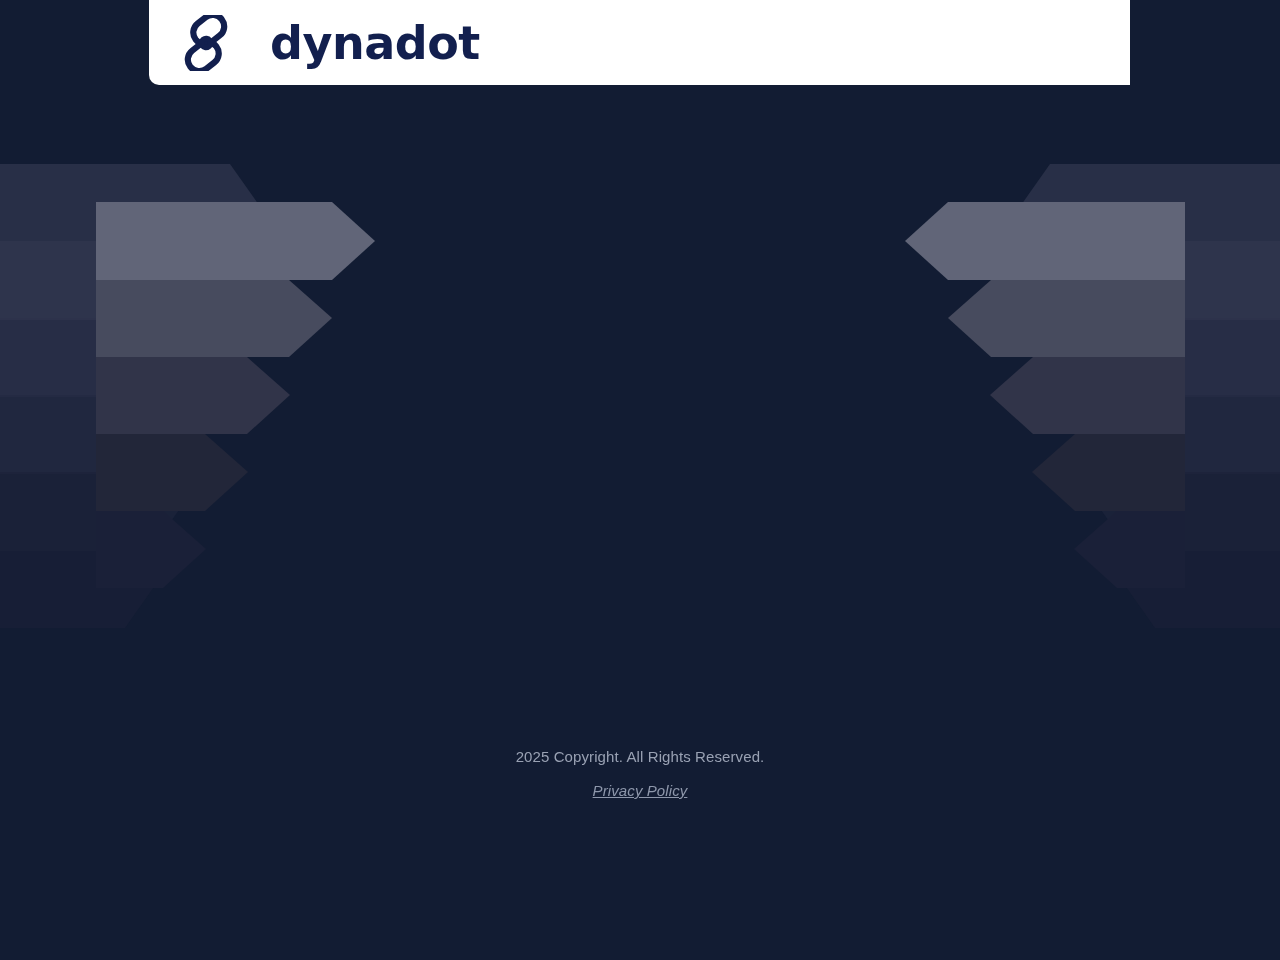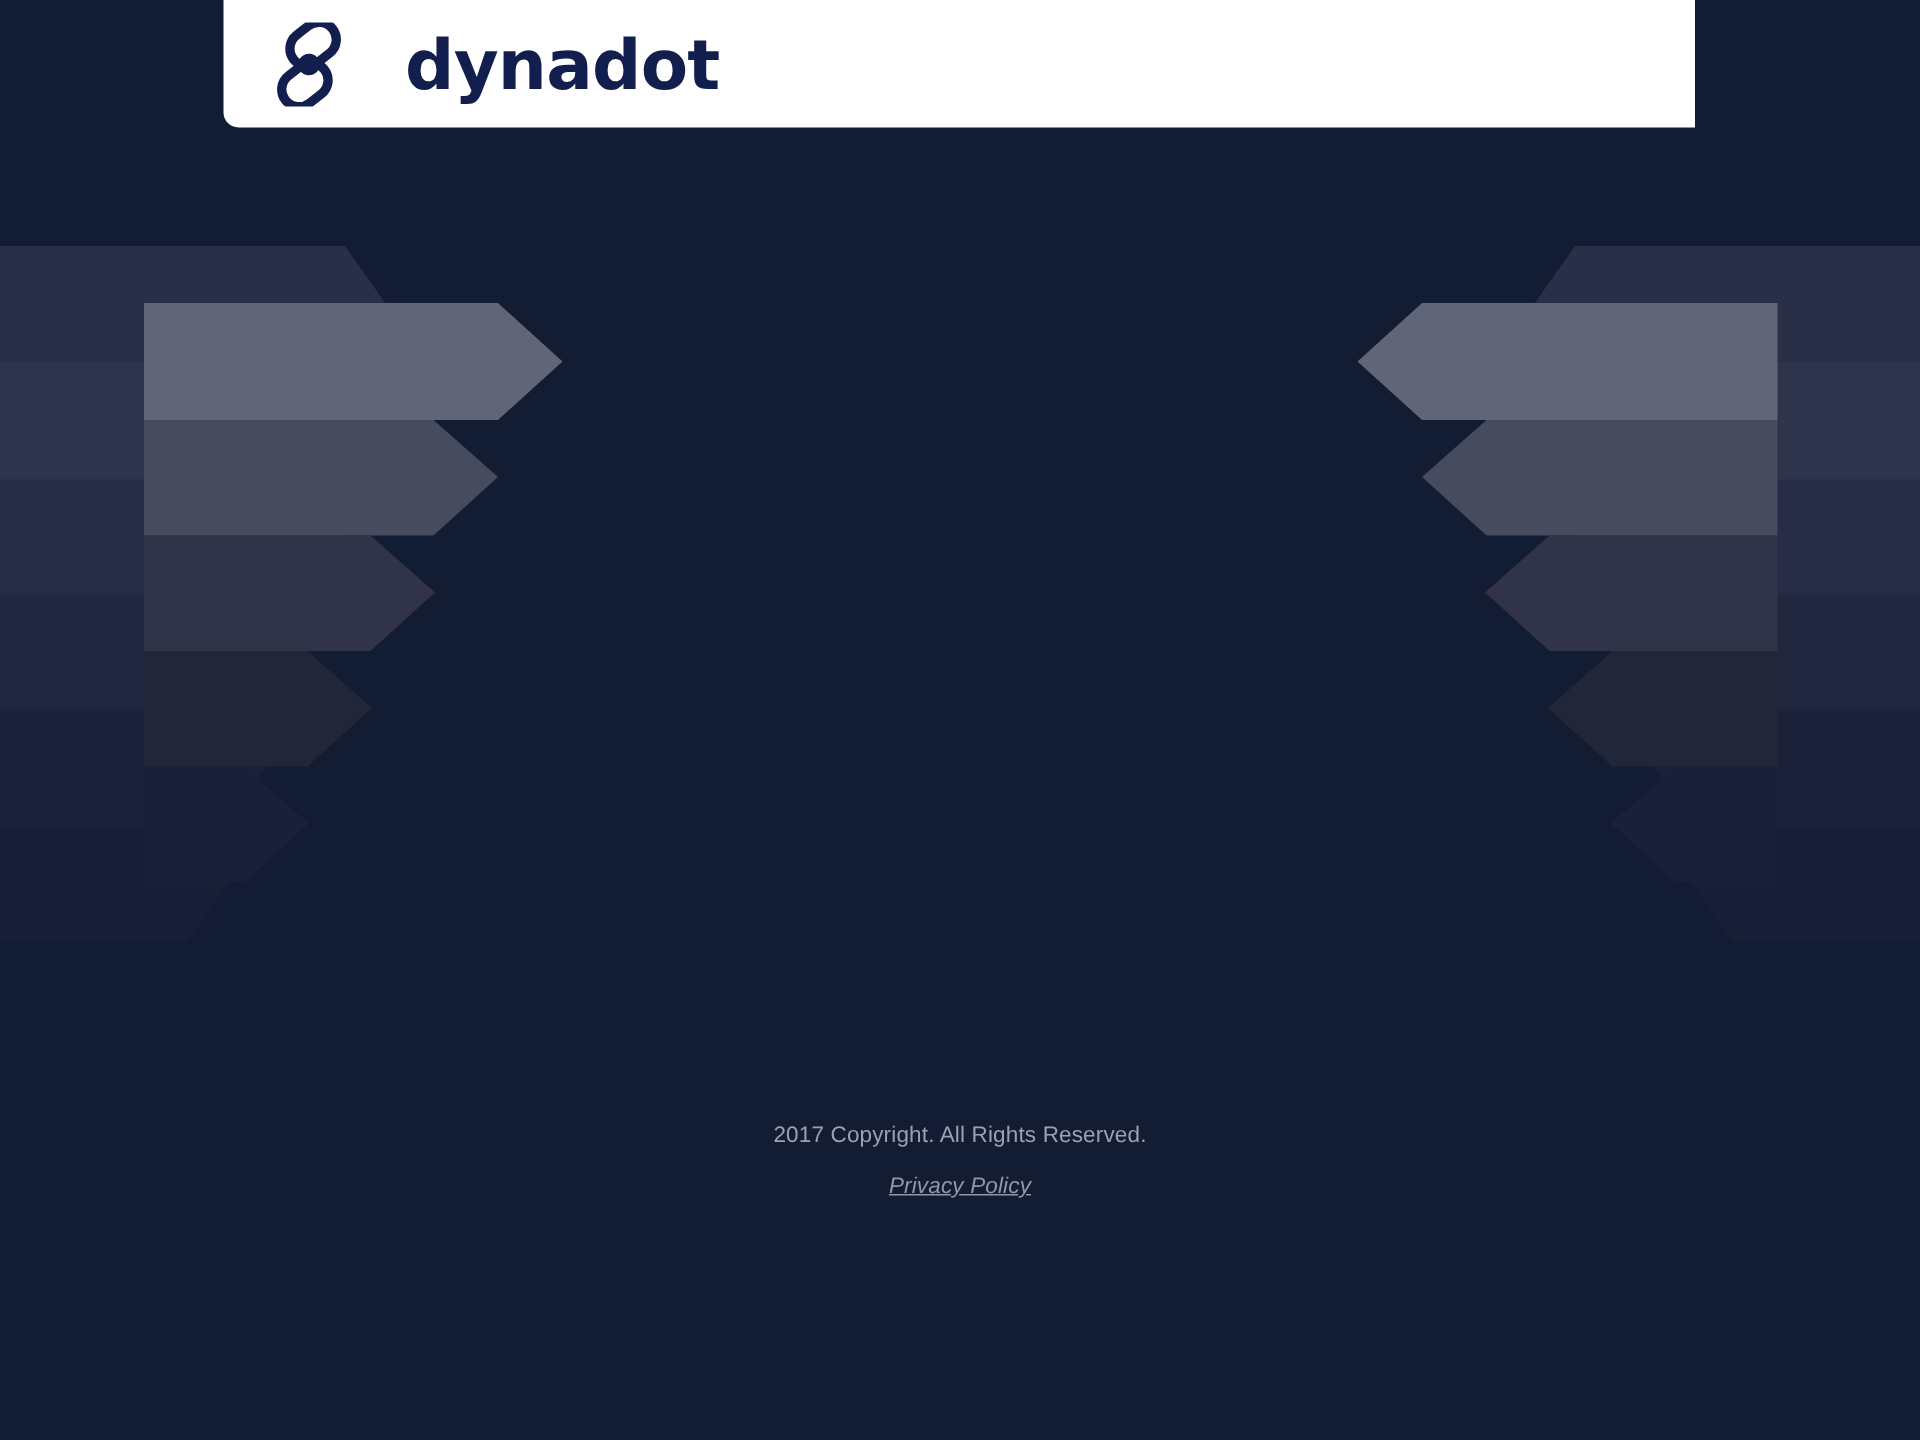--- a/index.html
+++ b/index.html
@@ -143,17 +143,17 @@
 
         <circle cx="31" cy="28" r="4.4" stroke-width="5.6"></circle>
       </g>
     </svg>
 
     <span id="brand-wordmark">dynadot</span>
   </div>
 </header>
 
 <footer id="site-footer">
-  <div id="copyright-text">2017 Copyright. All Rights Reserved.</div>
+  <div id="copyright-text">2025 Copyright. All Rights Reserved.</div>
   <div id="privacy-policy-row">
     <a id="privacy-policy-link" href="#">Privacy Policy </a>
   </div>
 </footer>
 
 </body></html>

